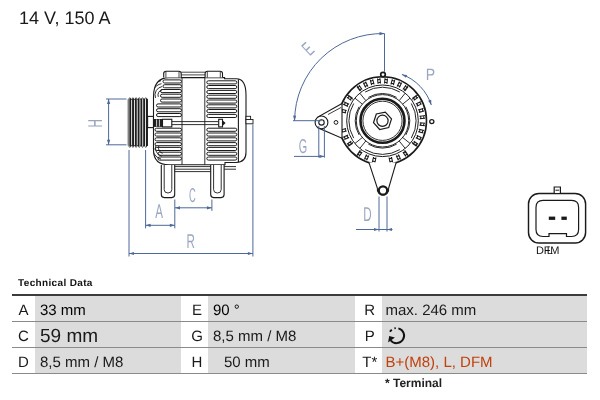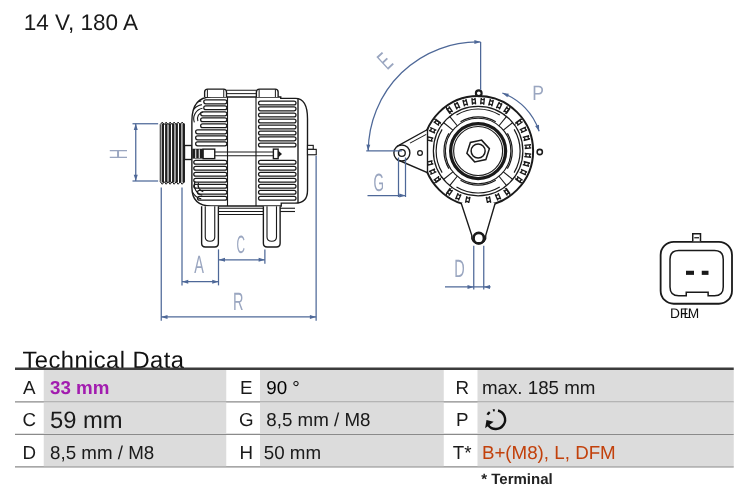--- a/index.html
+++ b/index.html
@@ -1,18 +1,18 @@
 <!DOCTYPE html>
 <html><head><meta charset="utf-8"><style>
 html,body{margin:0;padding:0;width:600px;height:400px;background:#fff;font-family:"Liberation Sans",sans-serif;-webkit-font-smoothing:antialiased;text-rendering:geometricPrecision;}
 *{-webkit-font-smoothing:antialiased;}
 svg text{font-family:"Liberation Sans",sans-serif;}
 </style></head>
 <body>
-<div style="position:absolute;left:19px;top:8px;font-size:18px;color:#1a1a1a;">14 V, 180 A</div>
+<div style="position:absolute;left:19px;top:8px;font-size:18px;color:#1a1a1a;">14 V, 150 A</div>
 <svg width="600" height="400" viewBox="0 0 600 400" style="position:absolute;left:0;top:0">
     <g stroke="#1a1a1a" stroke-width="1.1" fill="none">
       <path d="M128.2,99.6 L129.8,97.7 131.4,99.6 132.9,97.7 134.5,99.6 136.1,97.7 137.7,99.6 139.3,97.7 140.9,99.6 142.5,97.7 144.1,99.6 145.7,97.7 147.4,99.6 L147.4,145.4 145.7,147.4 144.1,145.4 142.5,147.4 140.9,145.4 139.3,147.4 137.7,145.4 136.1,147.4 134.5,145.4 132.9,147.4 131.4,145.4 129.8,147.4 128.2,145.4 Z" fill="#ffffff" stroke="#1a1a1a" stroke-width="0.8"></path>
       <rect x="129.30" y="98.8" width="1.9" height="47.2" fill="#1f1f1f" stroke="none"></rect>
       <rect x="132.08" y="98.8" width="1.9" height="47.2" fill="#1f1f1f" stroke="none"></rect>
       <rect x="134.86" y="98.8" width="1.9" height="47.2" fill="#1f1f1f" stroke="none"></rect>
       <rect x="137.64" y="98.8" width="1.9" height="47.2" fill="#1f1f1f" stroke="none"></rect>
       <rect x="140.42" y="98.8" width="1.9" height="47.2" fill="#1f1f1f" stroke="none"></rect>
       <rect x="143.20" y="98.8" width="1.9" height="47.2" fill="#1f1f1f" stroke="none"></rect>
       <rect x="145.98" y="98.8" width="1.9" height="47.2" fill="#1f1f1f" stroke="none"></rect>
@@ -212,48 +212,48 @@
     <text x="0" y="0" font-size="20" fill="#9aa6c0" text-anchor="middle" transform="translate(159.2 218.0) rotate(0) scale(0.58,1)">A</text>
     <text x="0" y="0" font-size="20" fill="#9aa6c0" text-anchor="middle" transform="translate(192.5 202.4) rotate(0) scale(0.47,1)">C</text>
     <text x="0" y="0" font-size="20" fill="#9aa6c0" text-anchor="middle" transform="translate(190.6 248.2) rotate(0) scale(0.58,1)">R</text>
     <text x="0" y="0" font-size="20" fill="#9aa6c0" text-anchor="middle" transform="translate(312.6 53.8) rotate(-43) scale(0.58,1)">E</text>
     <text x="0" y="0" font-size="16.5" fill="#9aa6c0" text-anchor="middle" transform="translate(430.5 80.0) rotate(0) scale(0.85,1)">P</text>
     <text x="0" y="0" font-size="20" fill="#9aa6c0" text-anchor="middle" transform="translate(303.0 153.0) rotate(0) scale(0.54,1)">G</text>
     <text x="0" y="0" font-size="20" fill="#9aa6c0" text-anchor="middle" transform="translate(367.5 221.2) rotate(0) scale(0.58,1)">D</text>
   </svg>
 <div style="position:absolute;left:546.8px;top:244.5px;font-size:11px;color:#111;letter-spacing:-0.2px;">L</div>
 <div style="position:absolute;left:536px;top:244.5px;font-size:11px;color:#111;letter-spacing:-0.2px;">DFM</div>
-<div style="position:absolute;left:18px;top:278px;font-size:19px;font-weight:normal;color:#111;letter-spacing:0.35px;">Technical Data</div>
+<div style="position:absolute;left:18px;top:278px;font-size:10px;font-weight:bold;color:#111;letter-spacing:0.35px;">Technical Data</div>
 <div style="position:absolute;left:12px;top:294px;width:575px;height:2px;background:#3c3c3c;"></div>
 <div style="position:absolute;left:12px;top:321px;width:575px;height:1px;background:#8a8a8a;"></div>
 <div style="position:absolute;left:12px;top:347px;width:575px;height:1px;background:#8a8a8a;"></div>
 <div style="position:absolute;left:12px;top:373px;width:575px;height:1px;background:#8a8a8a;"></div>
 <div style="position:absolute;left:35px;top:296px;width:146px;height:25px;background:#dcdcdc;"></div>
 <div style="position:absolute;left:12px;top:298.2px;width:23px;height:25px;line-height:25px;font-size:15px;color:#1a1a1a;text-align:center;">A</div>
-<div style="position:absolute;left:40.0px;top:298.2px;height:25px;line-height:25px;font-size:15px;color:#a21caf;font-weight:bold;">33 mm</div>
+<div style="position:absolute;left:40.0px;top:298.2px;height:25px;line-height:25px;font-size:15px;color:#000000;">33 mm</div>
 <div style="position:absolute;left:208px;top:296px;width:147px;height:25px;background:#dcdcdc;"></div>
 <div style="position:absolute;left:186px;top:298.2px;width:22px;height:25px;line-height:25px;font-size:15px;color:#1a1a1a;text-align:center;">E</div>
 <div style="position:absolute;left:213.0px;top:298.2px;height:25px;line-height:25px;font-size:15px;color:#000000;">90 °</div>
 <div style="position:absolute;left:382px;top:296px;width:205px;height:25px;background:#dcdcdc;"></div>
 <div style="position:absolute;left:357.5px;top:298.2px;width:24.5px;height:25px;line-height:25px;font-size:15px;color:#1a1a1a;text-align:center;">R</div>
-<div style="position:absolute;left:385.5px;top:298.2px;height:25px;line-height:25px;font-size:15px;color:#1a1a1a;">max. 185 mm</div>
+<div style="position:absolute;left:385.5px;top:298.2px;height:25px;line-height:25px;font-size:15px;color:#1a1a1a;">max. 246 mm</div>
 <div style="position:absolute;left:35px;top:322px;width:146px;height:25px;background:#dcdcdc;"></div>
 <div style="position:absolute;left:12px;top:324.2px;width:23px;height:25px;line-height:25px;font-size:15px;color:#1a1a1a;text-align:center;">C</div>
 <div style="position:absolute;left:40.0px;top:324.2px;height:25px;line-height:25px;font-size:19px;color:#1a1a1a;">59 mm</div>
 <div style="position:absolute;left:208px;top:322px;width:147px;height:25px;background:#dcdcdc;"></div>
 <div style="position:absolute;left:186px;top:324.2px;width:22px;height:25px;line-height:25px;font-size:15px;color:#1a1a1a;text-align:center;">G</div>
 <div style="position:absolute;left:213.0px;top:324.2px;height:25px;line-height:25px;font-size:15px;color:#1a1a1a;">8,5 mm / M8</div>
 <div style="position:absolute;left:382px;top:322px;width:205px;height:25px;background:#dcdcdc;"></div>
 <div style="position:absolute;left:357.5px;top:324.2px;width:24.5px;height:25px;line-height:25px;font-size:15px;color:#1a1a1a;text-align:center;">P</div>
 <div style="position:absolute;left:35px;top:348px;width:146px;height:25px;background:#dcdcdc;"></div>
 <div style="position:absolute;left:12px;top:350.2px;width:23px;height:25px;line-height:25px;font-size:15px;color:#1a1a1a;text-align:center;">D</div>
 <div style="position:absolute;left:40.0px;top:350.2px;height:25px;line-height:25px;font-size:15px;color:#1a1a1a;">8,5 mm / M8</div>
 <div style="position:absolute;left:208px;top:348px;width:147px;height:25px;background:#dcdcdc;"></div>
 <div style="position:absolute;left:186px;top:350.2px;width:22px;height:25px;line-height:25px;font-size:15px;color:#1a1a1a;text-align:center;">H</div>
-<div style="position:absolute;left:211px;top:350.2px;height:25px;line-height:25px;font-size:15px;color:#1a1a1a;">50 mm</div>
+<div style="position:absolute;left:224px;top:350.2px;height:25px;line-height:25px;font-size:15px;color:#1a1a1a;">50 mm</div>
 <div style="position:absolute;left:382px;top:348px;width:205px;height:25px;background:#dcdcdc;"></div>
 <div style="position:absolute;left:357.5px;top:350.2px;width:24.5px;height:25px;line-height:25px;font-size:15px;color:#1a1a1a;text-align:center;">T*</div>
 <div style="position:absolute;left:385.5px;top:350.2px;height:25px;line-height:25px;font-size:15px;color:#c2410c;">B+(M8), L, DFM</div>
 <svg width="22" height="22" viewBox="0 0 22 22" style="position:absolute;left:386px;top:326px">
     <path d="M12.4,2.4 A7.5,7.5 0 1 1 4.6,14.2" fill="none" stroke="#111" stroke-width="1.9"></path>
     <path d="M4.0,5.8 A7.5,7.5 0 0 1 9.8,2.1" fill="none" stroke="#111" stroke-width="1.9" stroke-dasharray="2.8,2.8"></path>
     <polygon points="2.1,16.6 8.9,11.4 3.2,10.0" fill="#111"></polygon>
   </svg>
 <div style="position:absolute;left:385px;top:376px;font-size:12px;font-weight:bold;color:#222;">* Terminal</div>
 </body></html>

